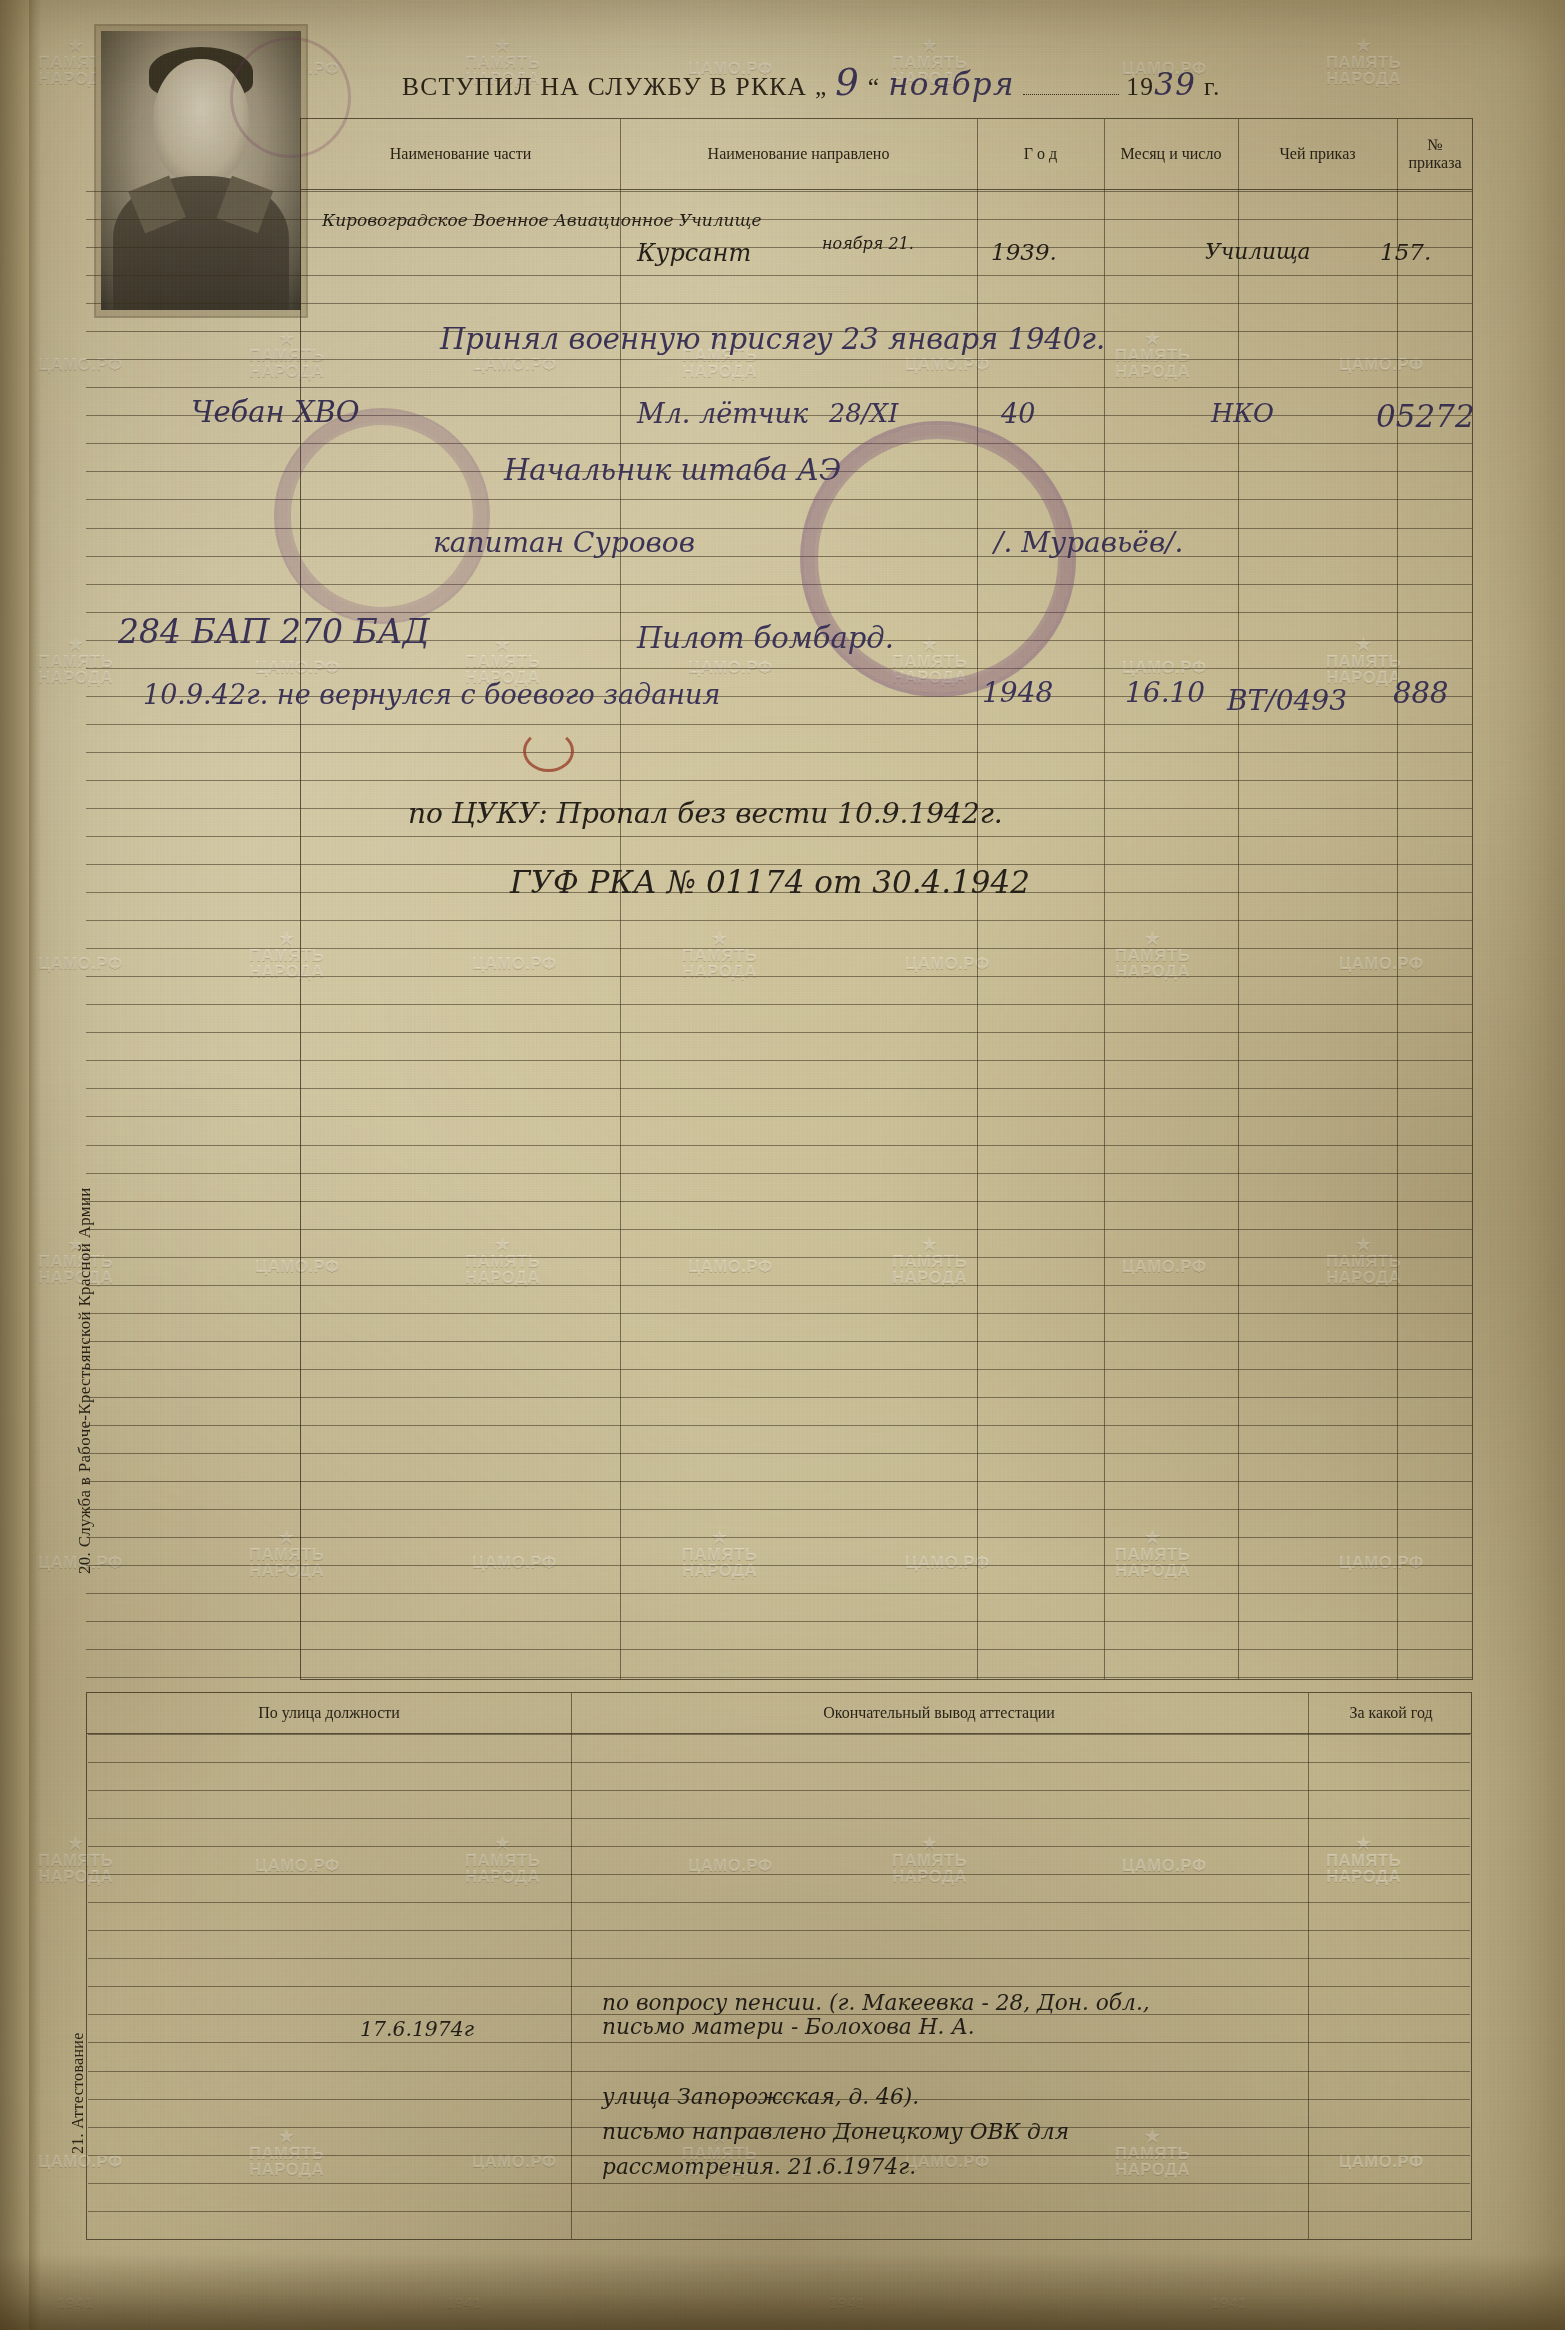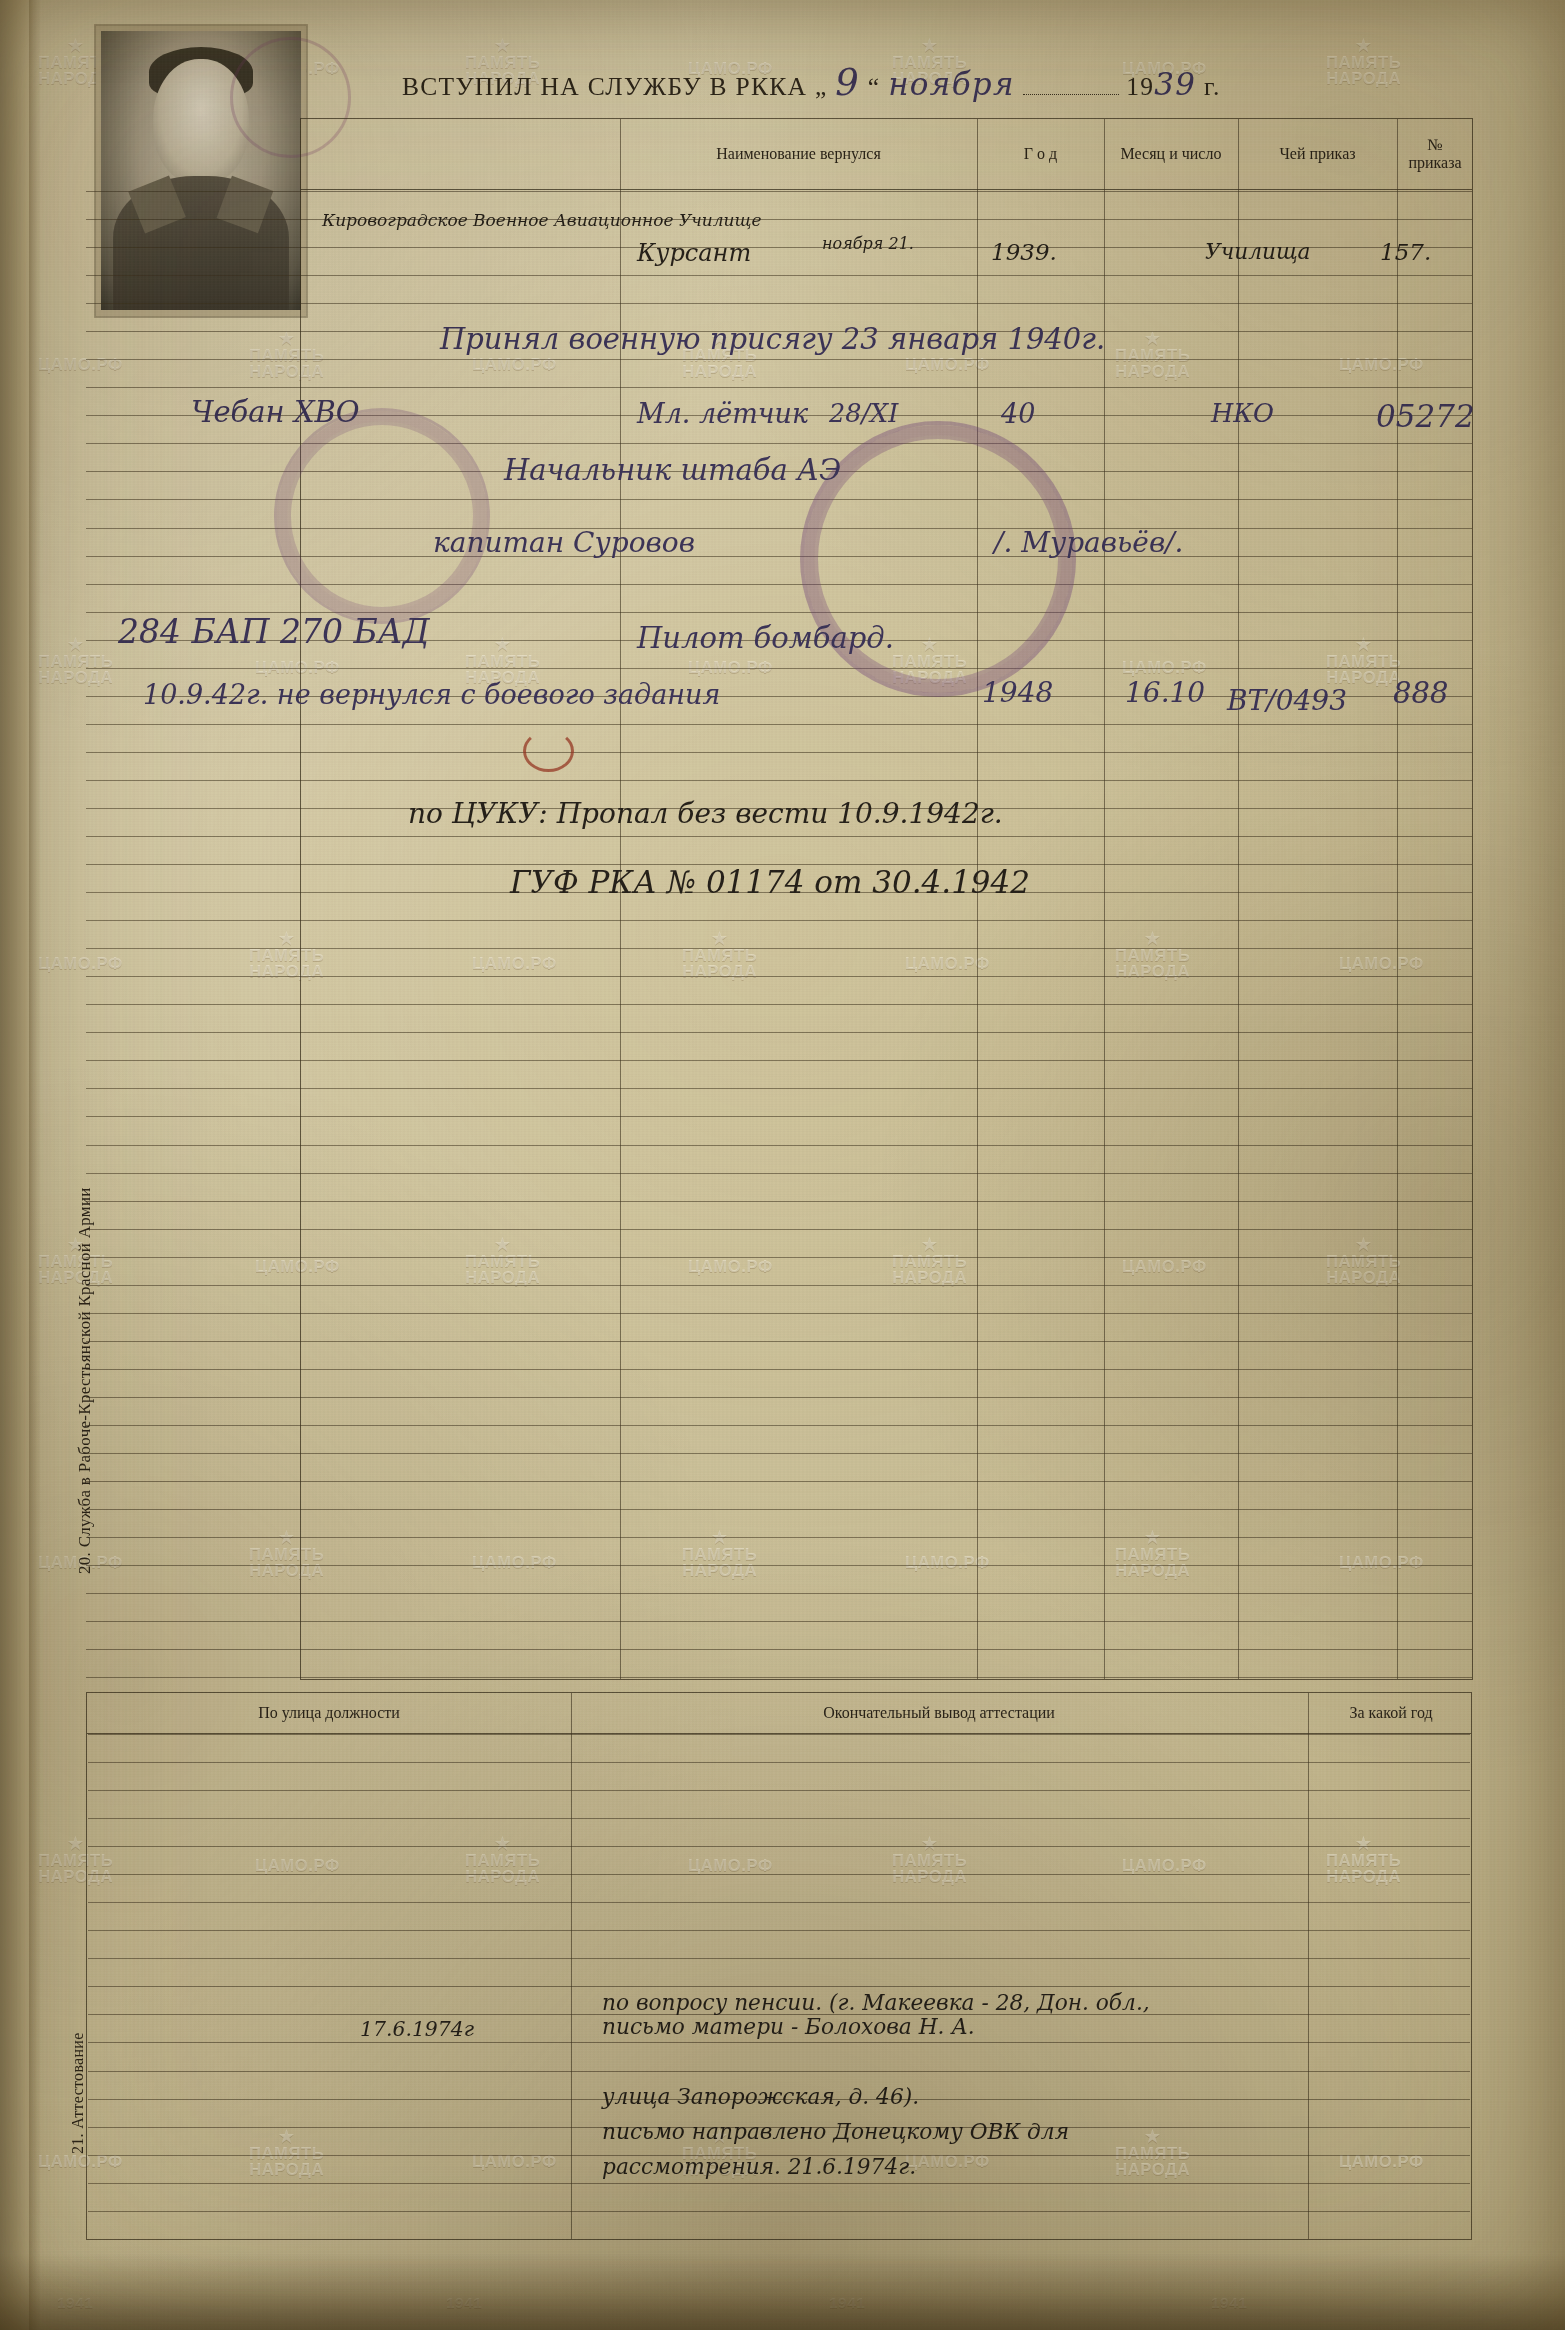--- a/index.html
+++ b/index.html
@@ -451,21 +451,22 @@
       <div class="rule" style="top: 1346px;"></div>
       <div class="rule" style="top: 1374px;"></div>
       <div class="rule" style="top: 1402px;"></div>
       <div class="rule" style="top: 1430px;"></div>
       <div class="rule" style="top: 1458px;"></div>
       <div class="rule" style="top: 1486px;"></div>
     </div>
 
   <div id="table1">
     <div id="t1head">
-      <div class="t1h" style="left:319px;  width:357px;">Наименование вернулся</div>
+      <div class="t1h" style="left:0px;    width:319px;">Наименование части</div>
+      <div class="t1h" style="left:319px;  width:357px;">Наименование направлено</div>
       <div class="t1h" style="left:676px; width:127px;">Г о д</div>
       <div class="t1h" style="left:803px; width:134px;">Месяц и число</div>
       <div class="t1h" style="left:937px; width:159px;">Чей приказ</div>
       <div class="t1h" style="left:1096px; width:76px;">№ приказа</div>
     </div>
     <div class="vline" style="left:319px;"></div>
     <div class="vline" style="left:676px;"></div>
     <div class="vline" style="left:803px;"></div>
     <div class="vline" style="left:937px;"></div>
     <div class="vline" style="left:1096px;"></div>

